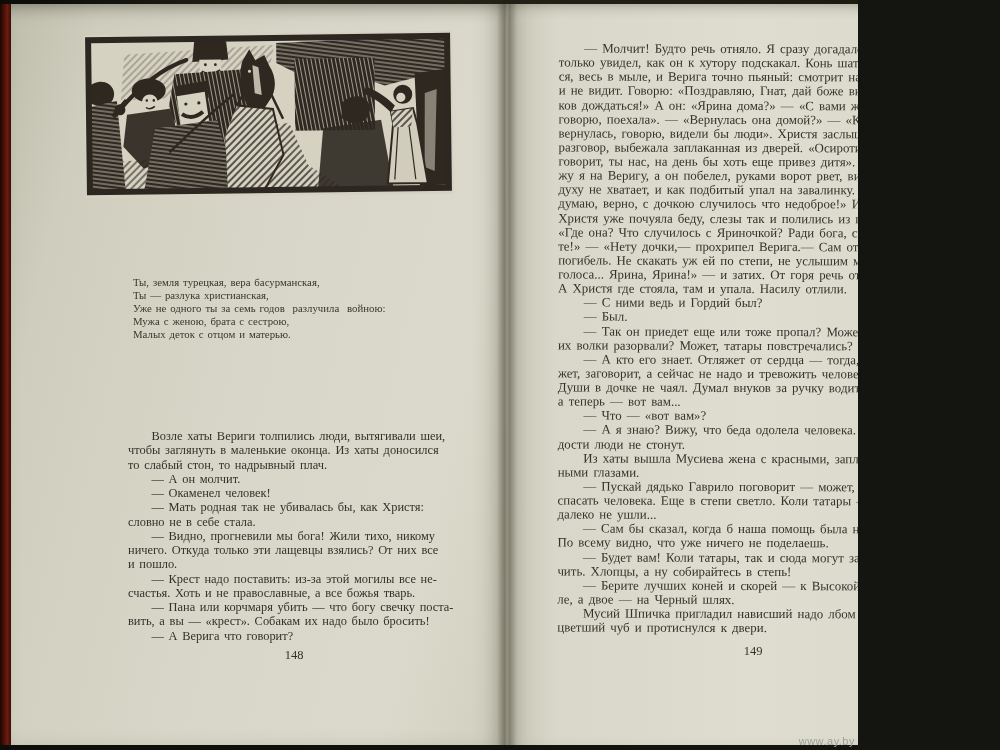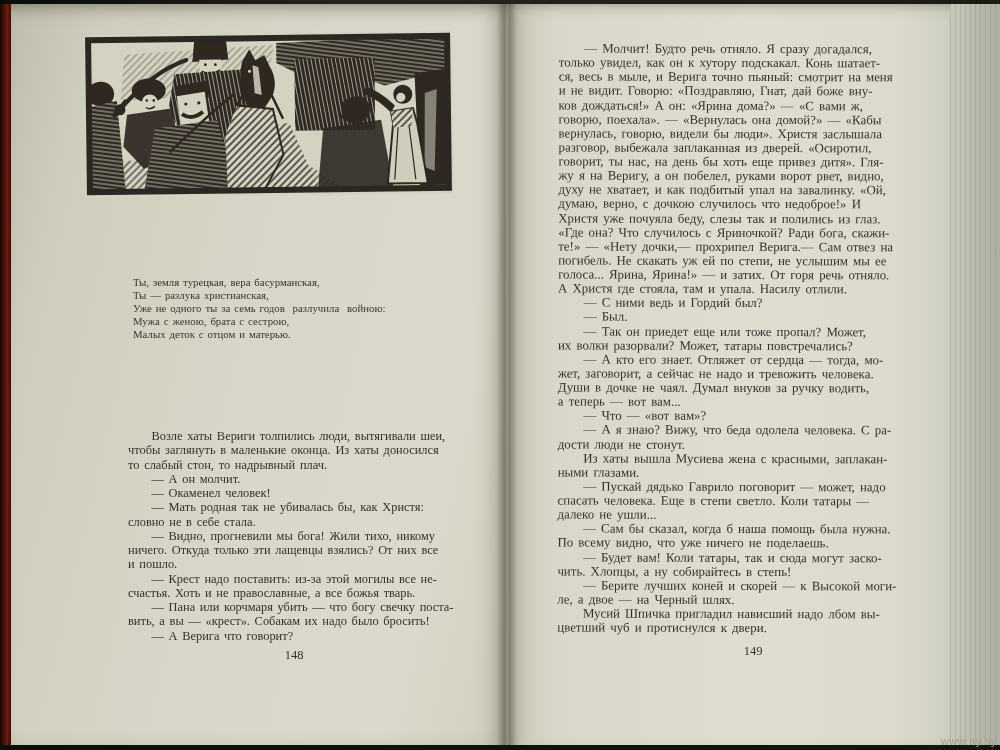--- a/index.html
+++ b/index.html
@@ -1,17 +1,17 @@
 <!DOCTYPE html>
 <html><head>
 <meta charset="utf-8">
 <style>
   html,body { margin:0; padding:0; background:#141410; }
   .photo {
-    position:relative; width:1000px; height:750px; overflow:hidden;
+    position:relative; width:858px; height:750px; overflow:hidden;
     background:#d2d1c2;
     font-family:"Liberation Serif", serif;
   }
   .abs { position:absolute; }
 
   
   .strip-top    { top:0; left:0; right:0; height:4px; background:linear-gradient(to right,#0b0b07,#24241a 35%,#1b1b12); z-index:6; }
   .strip-bottom { bottom:0; left:0; right:0; height:5px; background:linear-gradient(to right,#0d0d09,#15150e); z-index:6; }
   .cover-left   { left:0; top:0; bottom:0; width:11px;
     background:linear-gradient(to right,#190703,#4f1108 40%,#6b1c10 68%,#380c06); z-index:5; }

